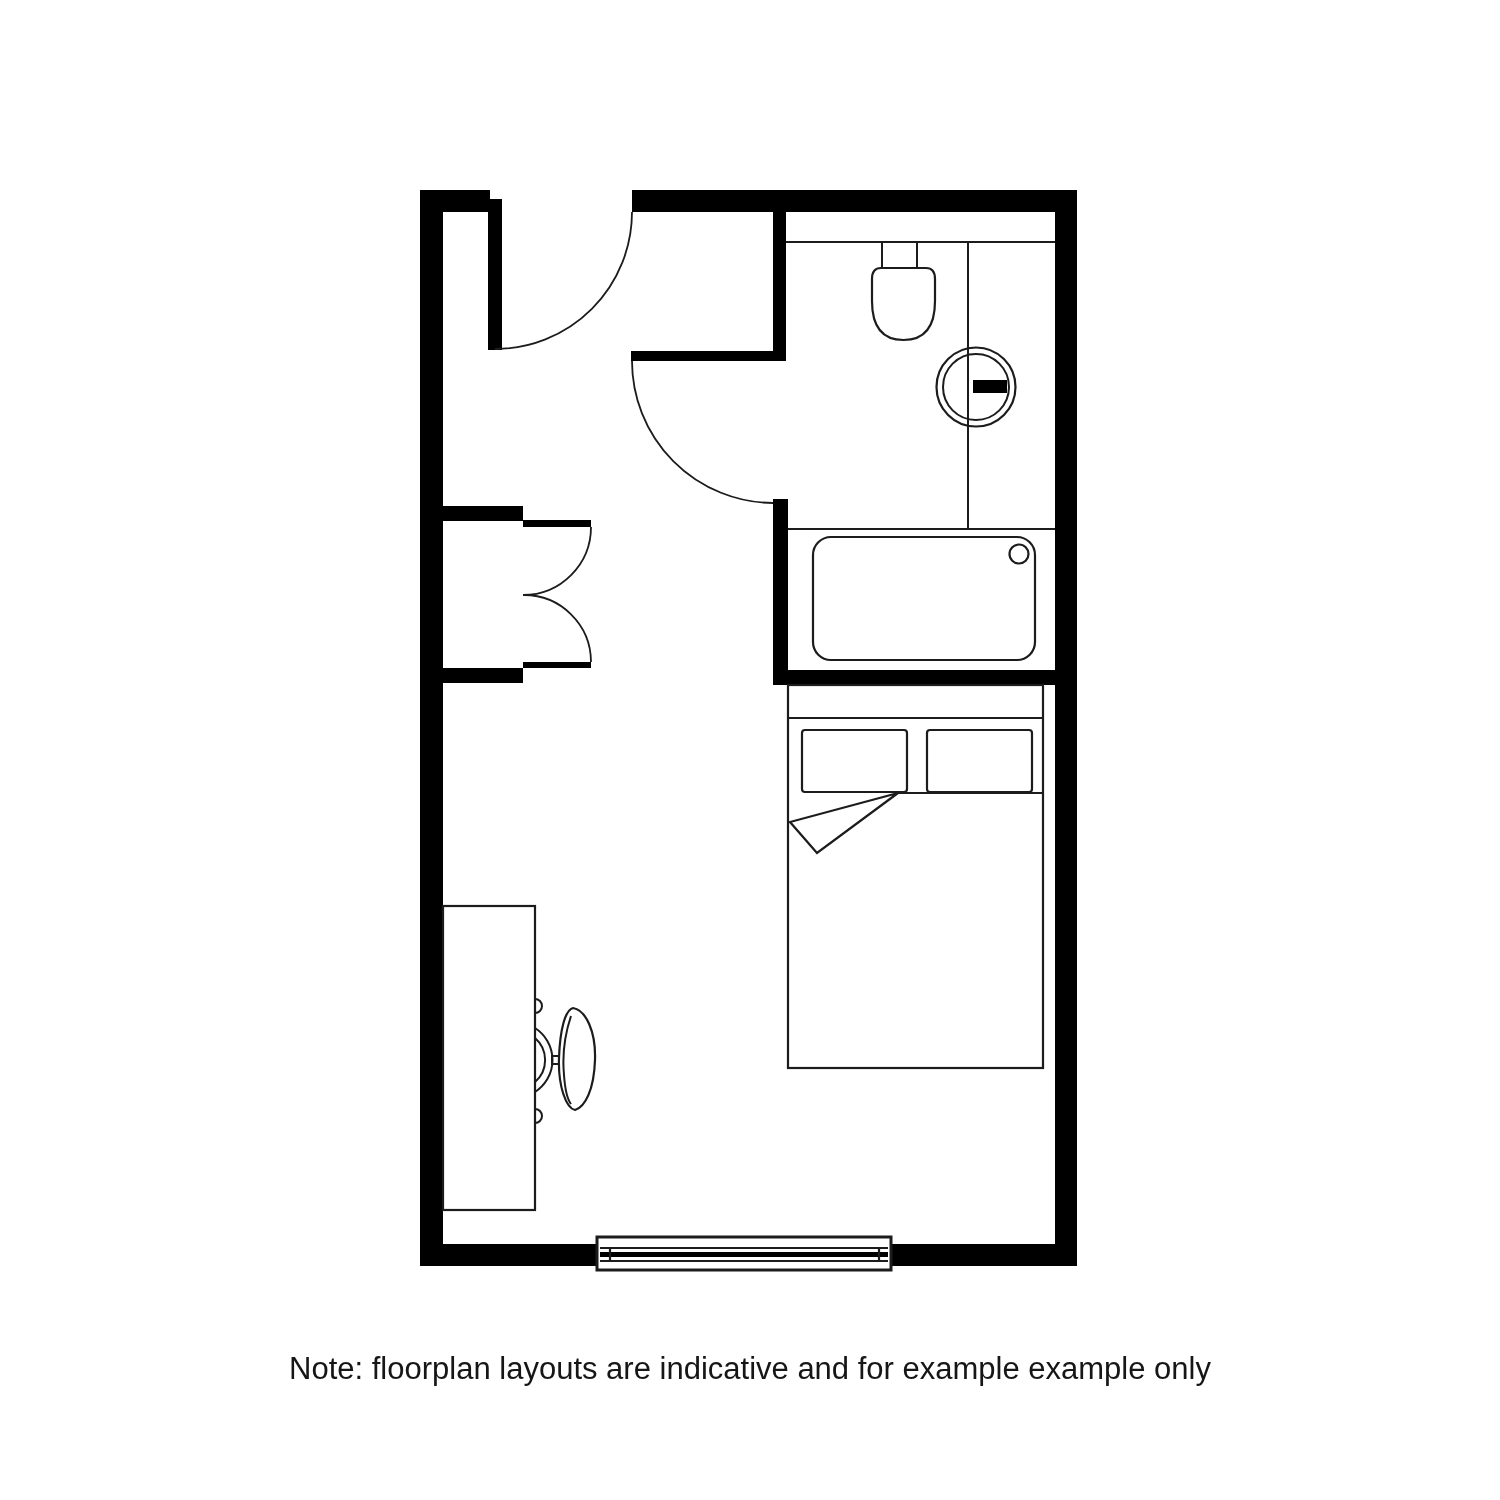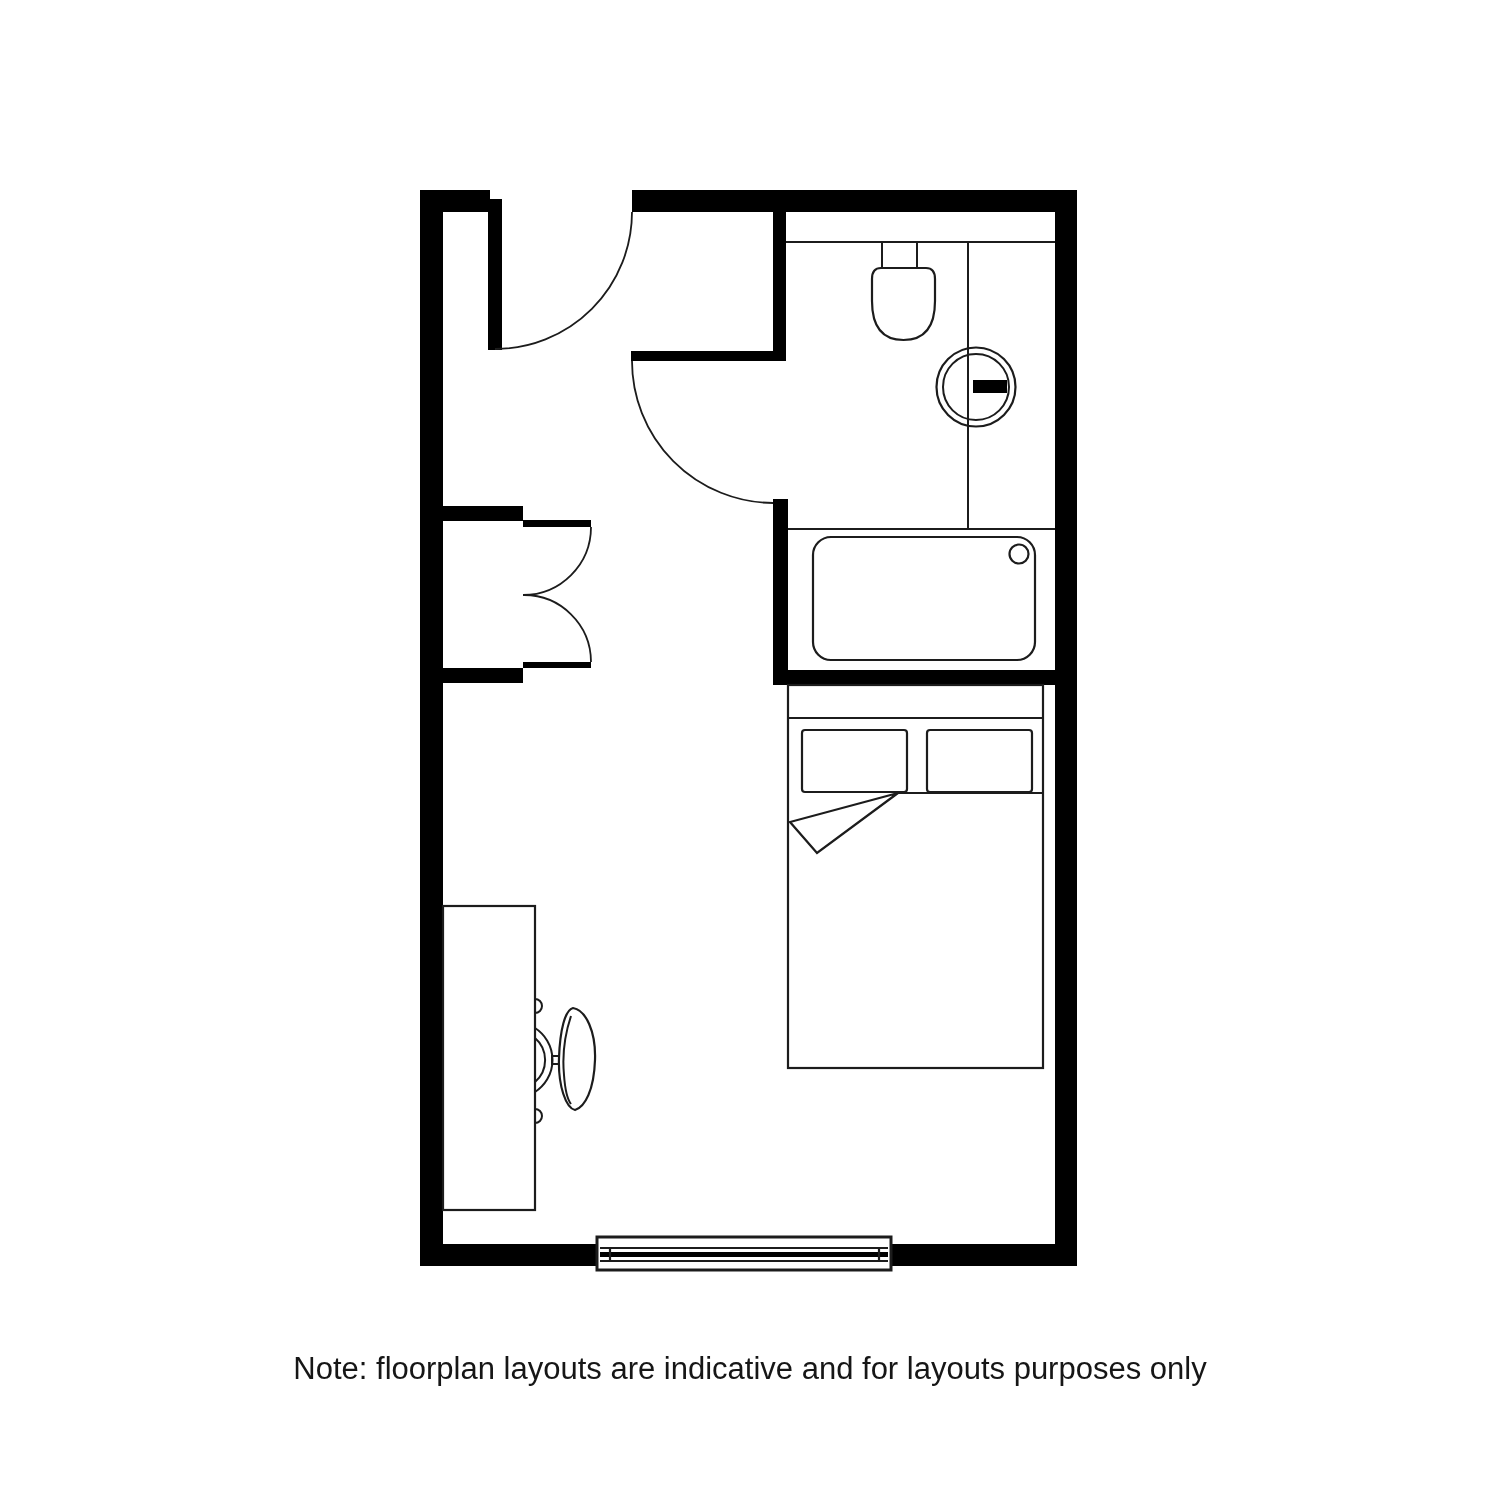--- a/index.html
+++ b/index.html
@@ -119,14 +119,14 @@
     <g>
       <rect class="shape3" x="597" y="1237" width="294" height="33"></rect>
       <path class="thin2" d="M 600 1248 H 888"></path>
       <path class="thin2" d="M 600 1261 H 888"></path>
       <rect class="blk" x="600" y="1252" width="288" height="5"></rect>
       <path class="thin" d="M 610 1248 V 1261"></path>
       <path class="thin" d="M 879 1248 V 1261"></path>
     </g>
   </svg>
 
-  <div class="note">Note: floorplan layouts are indicative and for layouts purposes only</div>
+  <div class="note">Note: floorplan layouts are indicative and for example example only</div>
 </div>
 
 </body></html>

